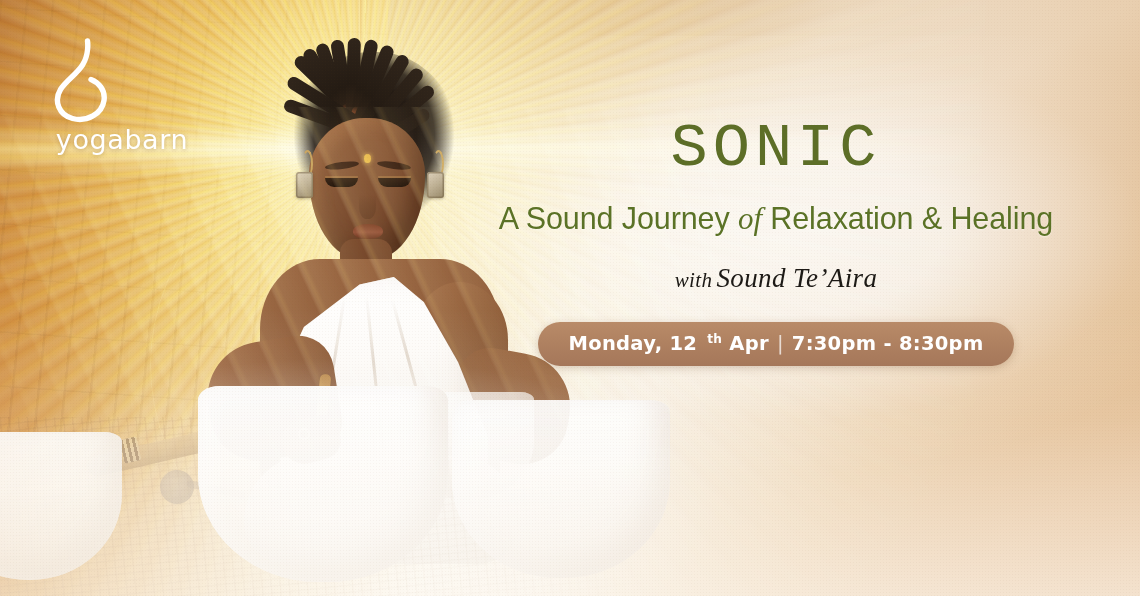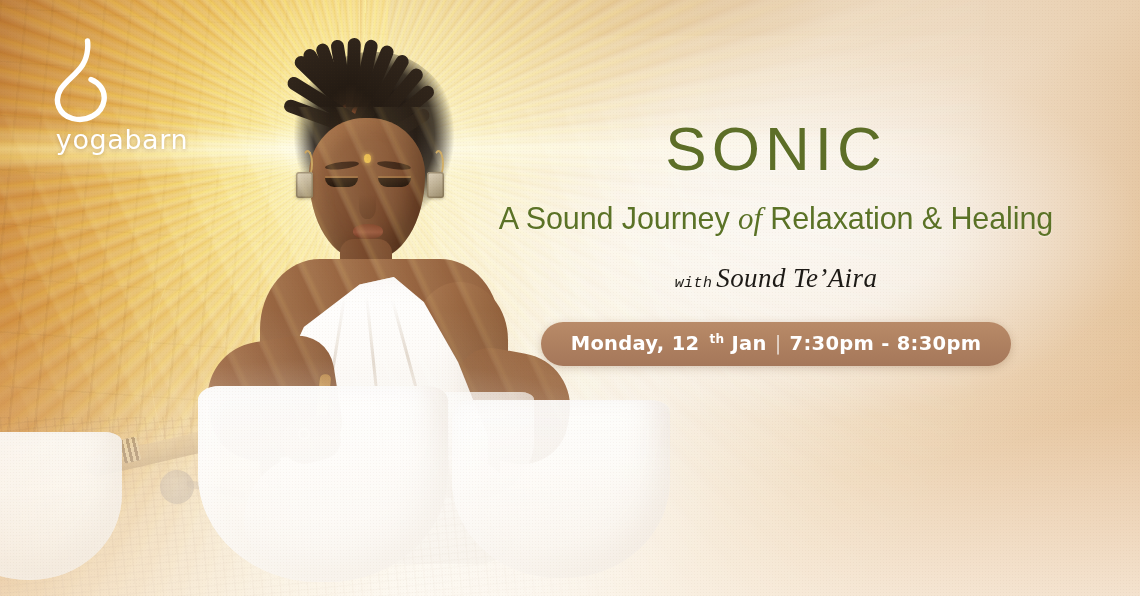--- a/index.html
+++ b/index.html
@@ -542,21 +542,21 @@
 
   
   .copy {
     position: absolute;
     left: 452px; top: 120px;
     width: 648px;
     z-index: 20;
     text-align: center;
   }
   .headline {
-    font-family: Liberation Sans, sans-serif;
+    font-family: Liberation Mono, monospace;
     font-weight: 400;
     color: #5d6e27;
     line-height: 0.92;
     letter-spacing: 2px;
     margin: 0;
     text-shadow: 0 1px 2px rgba(255,255,255,0.55);
   }
   .headline .l1 {
     display: block;
     font-size: 62px;
@@ -584,23 +584,22 @@
     font-size: 31px;
   }
   .presenter {
     margin: 26px 0 0 0;
     font-family: "Liberation Serif", "DejaVu Serif", serif;
     font-style: italic;
     color: #1d1a16;
     letter-spacing: 0.4px;
   }
   .presenter .with {
-    font-size: 15px;
+    font-size: 21px;
     margin-right: 4px;
-    font-family: Liberation Mono, monospace;
   }
   .presenter .name {
     font-size: 27px;
   }
 
   .badge {
     display: inline-block;
     margin-top: 28px;
     padding: 10px 30px 11px;
     border-radius: 26px;
@@ -721,17 +720,17 @@
     <h1 class="headline">
       <span class="l1">SONIC</span>
     </h1>
 
     <p class="subhead"><span>A Sound Journey </span><em>of</em><span> Relaxation &amp; Healing</span></p>
 
     <p class="presenter">
       <span class="with">with</span><span class="name">Sound Te’Aira</span>
     </p>
 
-    <div class="badge"><span>Monday,</span>&nbsp;<span>12</span><sup>th</sup>&nbsp;<span>Jan</span><span class="sep">|</span><span>7:30pm - 8:30pm</span></div>
+    <div class="badge"><span>Monday,</span>&nbsp;<span>12</span><sup>th</sup>&nbsp;<span>Apr</span><span class="sep">|</span><span>7:30pm - 8:30pm</span></div>
 
   </div>
 
 </div>
 
 </body></html>

